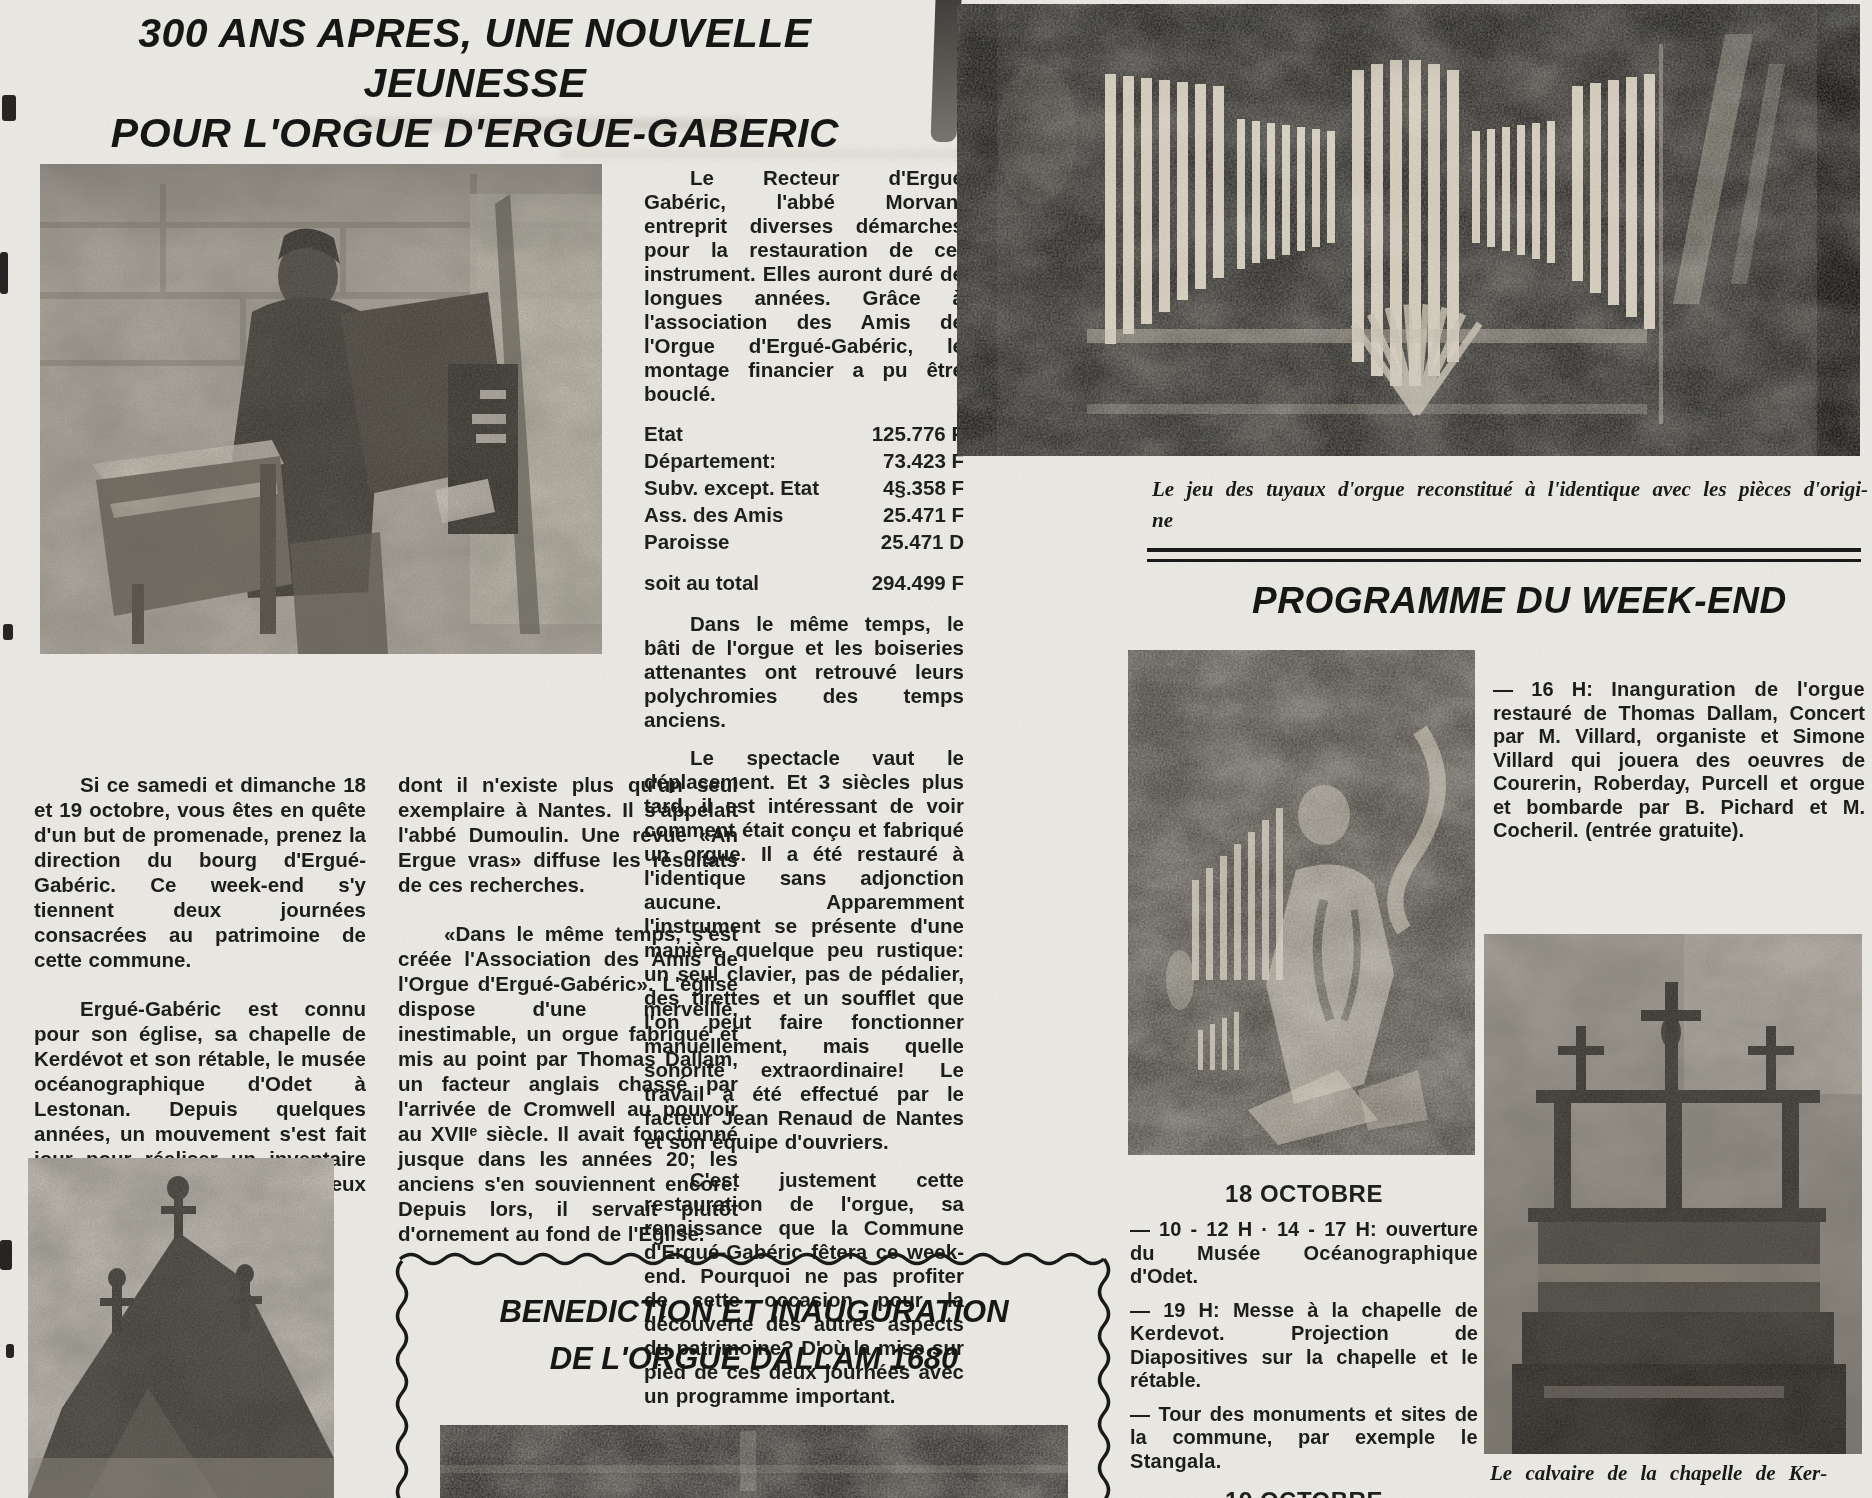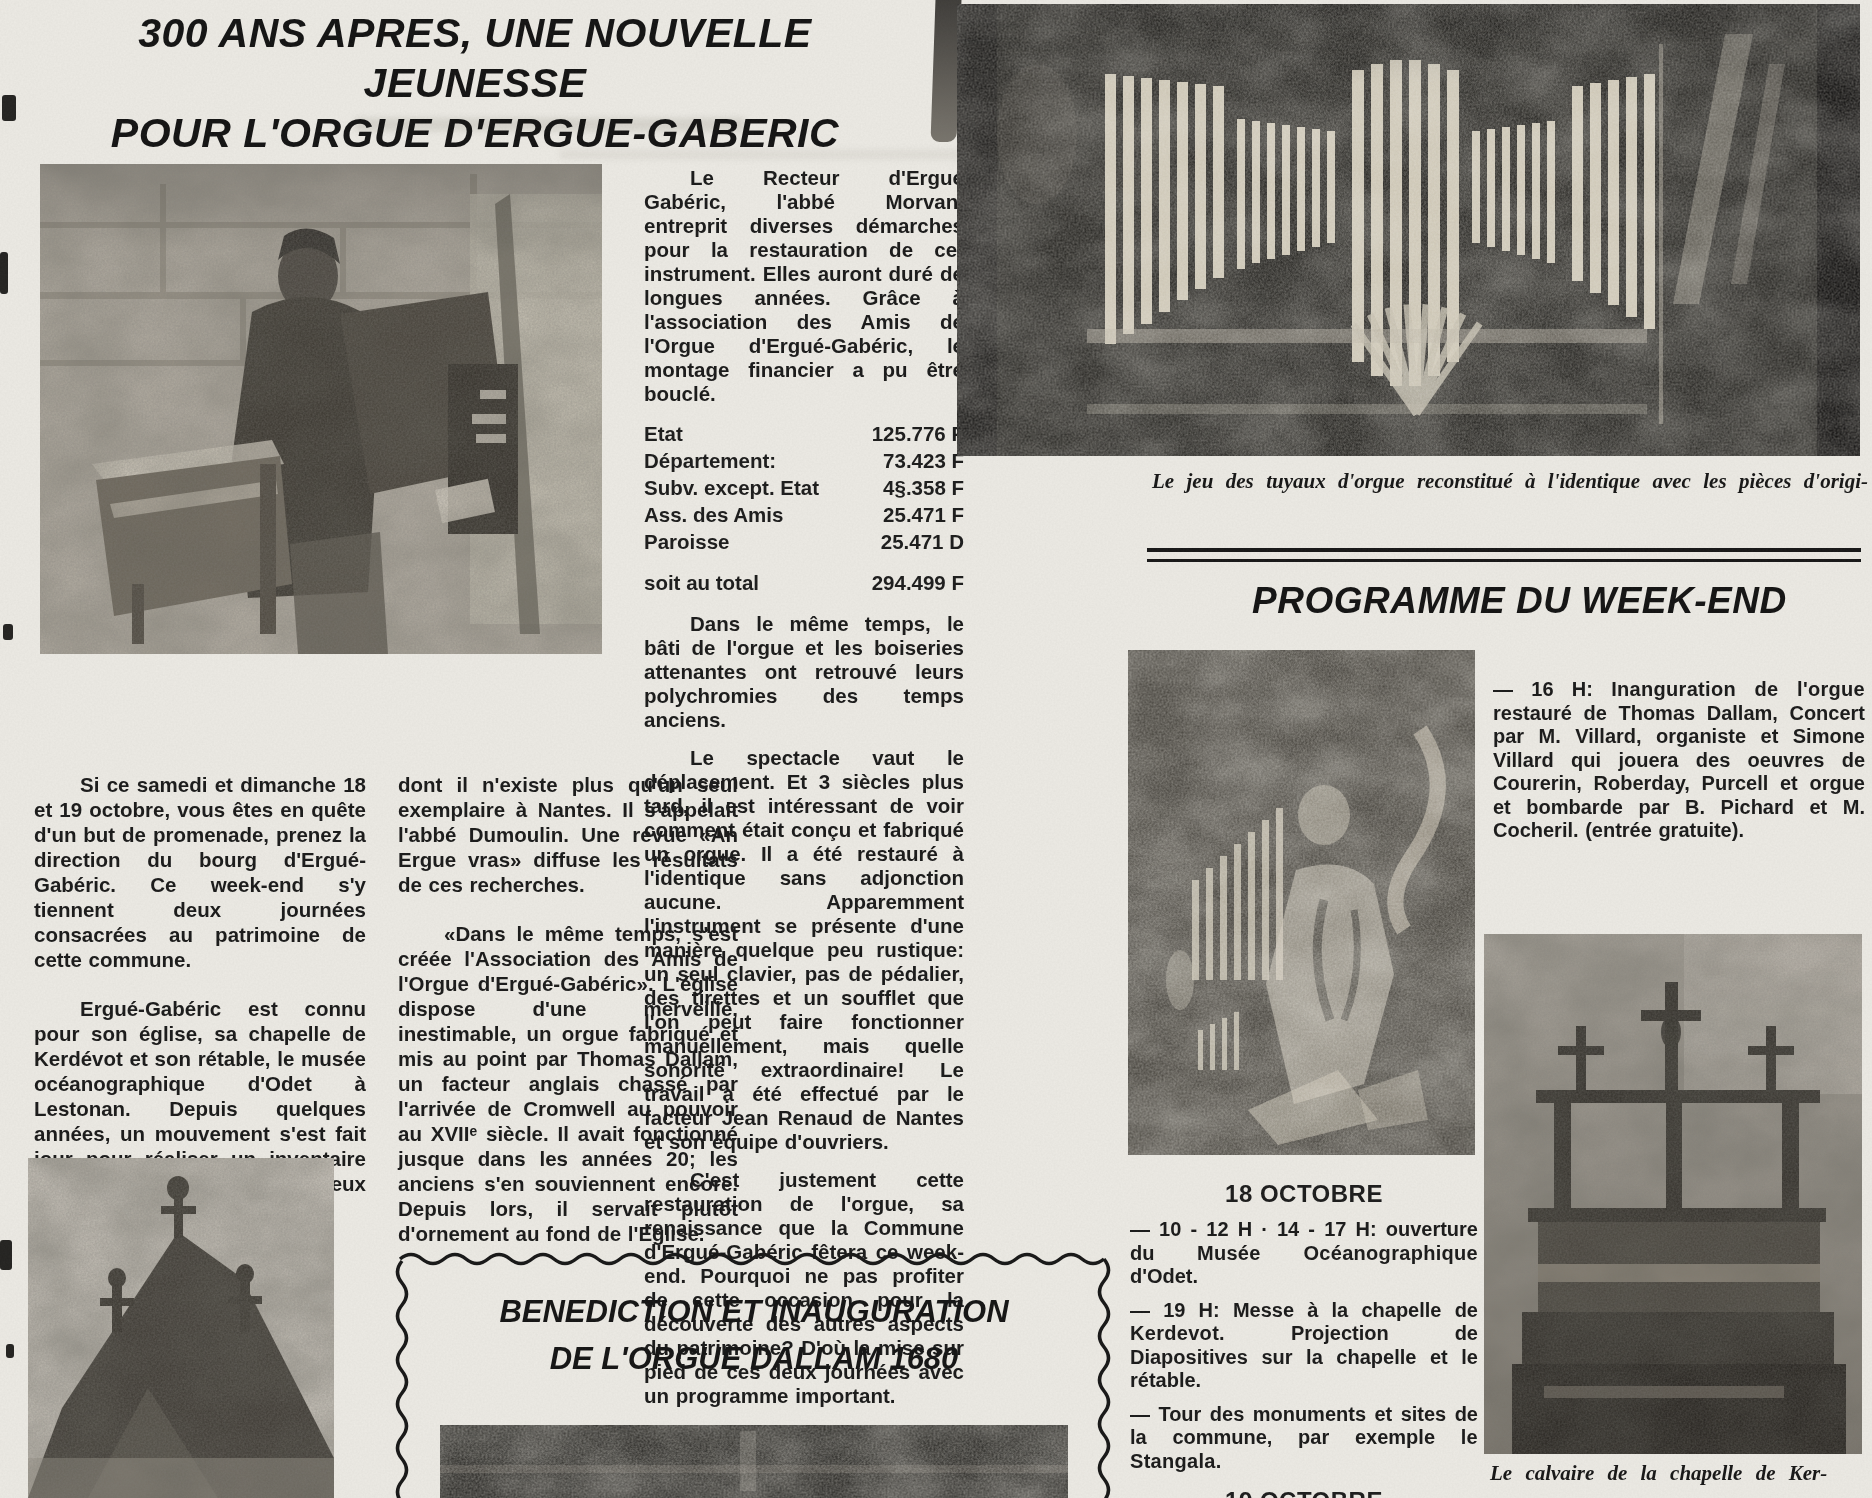--- a/index.html
+++ b/index.html
@@ -16,21 +16,21 @@
   .col{position:absolute;}
   .ind{text-indent:46px;}
   .tight .body-text{font-size:20px;line-height:23.5px;margin:0 0 10px 0;}
   .xb{font-weight:700;letter-spacing:.3px;}
   
   .f-row{display:flex;justify-content:space-between;font-size:20.5px;line-height:27px;font-weight:700;}
   .f-row.total{margin-top:14px;}
   
   .caption{font-family:"Liberation Serif",serif;font-style:italic;font-weight:700;
     font-size:21px;line-height:31px;color:#151515;}
-  .just{text-align:justify;text-align-last:justify;}
+  .just{text-align:justify;text-align-last:justify;margin-top:8px;}
   .oct-head{font-size:24px;font-weight:700;text-align:center;letter-spacing:.5px;margin:0 0 10px 0;}
   .rule-double{border-top:4px solid #161616;border-bottom:3px solid #161616;height:7px;}
   .speck{position:absolute;background:#232220;border-radius:3px;}
   .smudge{position:absolute;background:#8d887d;filter:blur(3px);}
   svg.photo{display:block;}
   .noselect{user-select:none;}
 </style>
 </head>
 <body>
 
@@ -213,20 +213,21 @@
     <polygon points="768,30 796,30 742,300 716,300" fill="#cfc8b6" opacity="0.35"></polygon>
     <polygon points="812,60 828,60 790,280 774,280" fill="#cfc8b6" opacity="0.25"></polygon>
     <rect x="702" y="40" width="4" height="380" fill="#cfc8b6" opacity="0.4"></rect>
     <rect width="903" height="80" fill="url(#gTop)" opacity="0.5"></rect>
     <rect width="903" height="452" filter="url(#blotchL)" opacity="0.3"></rect>
     <rect width="903" height="452" filter="url(#grainL)" opacity="0.45"></rect>
   </svg>
 
   <div class="abs caption" style="left:1152px;top:466px;width:716px;">
     <div class="just">Le jeu des tuyaux d'orgue reconstitué à l'identique avec les pièces d'origi-</div>
+    <div>ne</div>
   </div>
   <div class="abs rule-double" style="left:1147px;top:548px;width:714px;"></div>
 
   <div class="abs subhead" style="left:1252px;top:580px;">PROGRAMME DU WEEK-END</div>
 
   <svg class="abs photo" style="left:1128px;top:650px;" width="347" height="505" viewBox="0 0 347 505">
     <rect width="347" height="505" fill="#413e38"></rect>
     <g fill="#cfc8b6" opacity="0.8">
       <rect x="64" y="230" width="7" height="100"></rect>
         <rect x="78" y="218" width="7" height="112"></rect>

